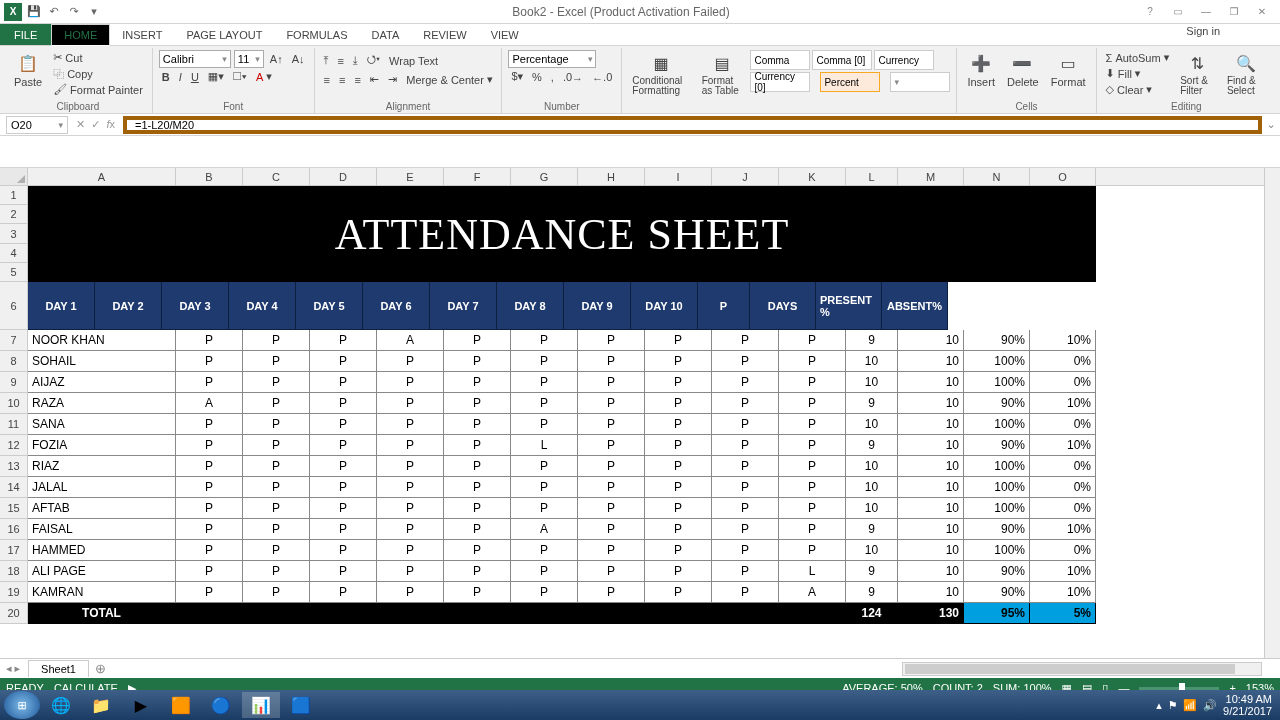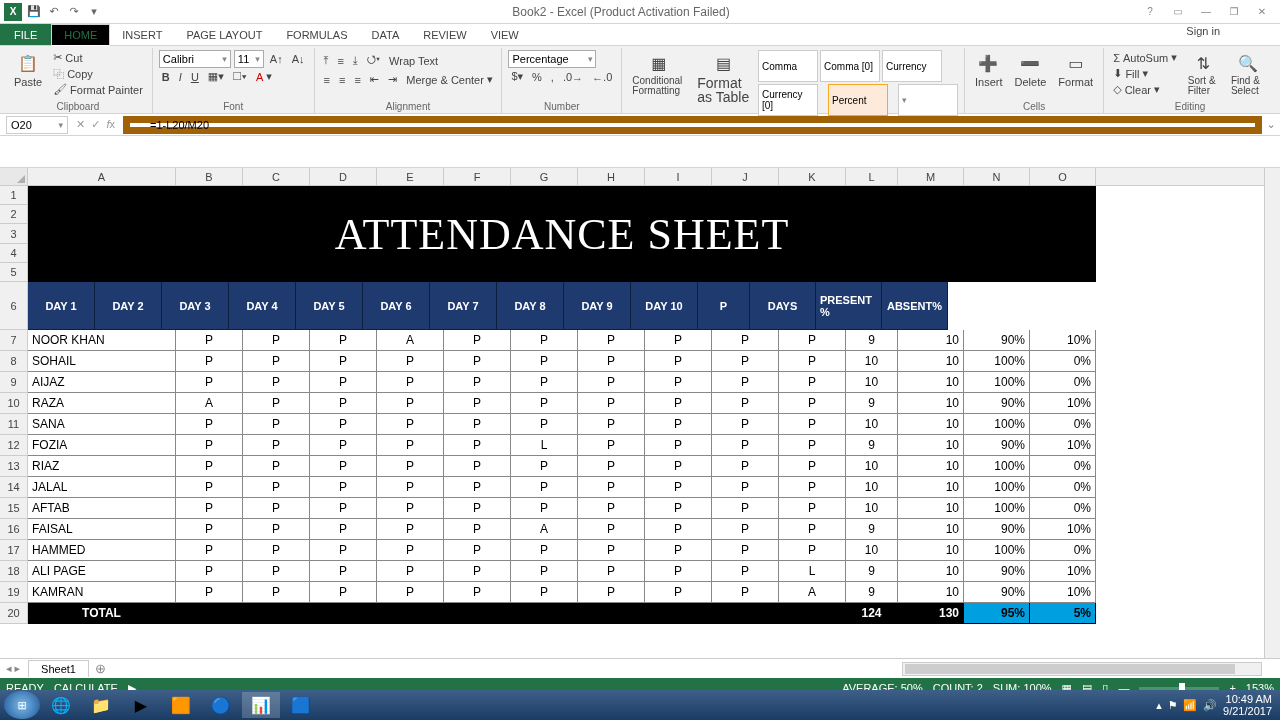--- a/index.html
+++ b/index.html
@@ -27,29 +27,29 @@
 .rgroup-body{flex:1;display:flex;align-items:flex-start;gap:4px;padding-top:2px}
 .rgroup-label{text-align:center;color:#666;font-size:10px;padding:1px 0}
 .vstack{display:flex;flex-direction:column;gap:1px}
 .hstack{display:flex;align-items:center;gap:3px}
 .rbtn{padding:1px 3px;color:#444;display:flex;align-items:center;gap:3px;white-space:nowrap}
 .big-btn{display:flex;flex-direction:column;align-items:center;gap:2px;padding:2px 4px;color:#444}
 .big-btn .ico{width:22px;height:22px;display:flex;align-items:center;justify-content:center;font-size:16px}
 .fontname{width:72px;height:18px;border:1px solid #ababab;background:#fff;padding:0 3px;font-size:10px;display:flex;align-items:center;justify-content:space-between}
 .fontsize{width:30px;height:18px;border:1px solid #ababab;background:#fff;padding:0 3px;font-size:10px;display:flex;align-items:center;justify-content:space-between}
 .numfmt{width:88px;height:18px;border:1px solid #ababab;background:#fff;padding:0 3px;font-size:10px;display:flex;align-items:center;justify-content:space-between}
-.style-box{width:60px;height:32px;border:1px solid #ccc;background:#fff;font-size:10px;padding:0 3px;display:flex;align-items:center}
+.style-box{width:60px;height:20px;border:1px solid #ccc;background:#fff;font-size:10px;padding:0 3px;display:flex;align-items:center}
 .style-box.sel{border:1px solid #f5aa22;background:#fdeada}
 .tiny{font-size:9px;color:#888}
 
 
 .fbar-row{height:22px;border-bottom:1px solid #d4d4d4;display:flex;align-items:center;background:#fff}
 .namebox{width:62px;height:18px;border:1px solid #ccc;margin-left:6px;padding:0 4px;display:flex;align-items:center;justify-content:space-between;font-size:11px}
 .fbox-btns{display:flex;gap:6px;padding:0 8px;color:#999}
-.fbar{flex:1;height:18px;border:7px solid #a16207;padding:0 20px;display:flex;align-items:center;font-size:11px;background:#fff}
+.fbar{flex:1;height:18px;border:4px solid #a16207;padding:0 8px;display:flex;align-items:center;font-size:11px;background:#fff}
 .fbar-expand{height:32px;border-bottom:1px solid #d4d4d4;background:#fff}
 
 
 .grid-wrap{position:relative;background:#fff;height:490px;overflow:hidden}
 .colhdrs{display:flex;height:18px;border-bottom:1px solid #ccc;background:#f0f0f0}
 .corner{width:28px;border-right:1px solid #ccc;background:#e8e8e8;position:relative}
 .corner::after{content:"";position:absolute;right:2px;bottom:2px;border-left:8px solid transparent;border-bottom:8px solid #b0b0b0}
 .ch{border-right:1px solid #ccc;display:flex;align-items:center;justify-content:center;color:#444;font-size:11px;background:#f0f0f0}
 .rowhdr{width:28px;border-right:1px solid #ccc;border-bottom:1px solid #ccc;display:flex;align-items:center;justify-content:center;color:#444;background:#f0f0f0;font-size:11px}
 .gridrow{display:flex;height:21px}
@@ -220,21 +220,21 @@
   </div>
 
   <div class="rgroup">
     <div class="rgroup-body">
       <div class="big-btn">
           <div class="ico">▦</div>
           <span style="font-size:10px;line-height:1">Conditional Formatting</span>
         </div>
       <div class="big-btn">
           <div class="ico">▤</div>
-          <span style="font-size:14px;line-height:1">Format as Table</span>
+          <span style="font-size:10px;line-height:1">Format as Table</span>
         </div>
       <div class="vstack" style="gap:2px">
         <div class="hstack" style="gap:2px">
           <div class="style-box">Comma</div>
           <div class="style-box">Comma [0]</div>
           <div class="style-box">Currency</div>
         </div>
         <div class="hstack" style="gap:10px">
           <div class="style-box">Currency [0]</div>
           <div class="style-box sel">Percent</div>

